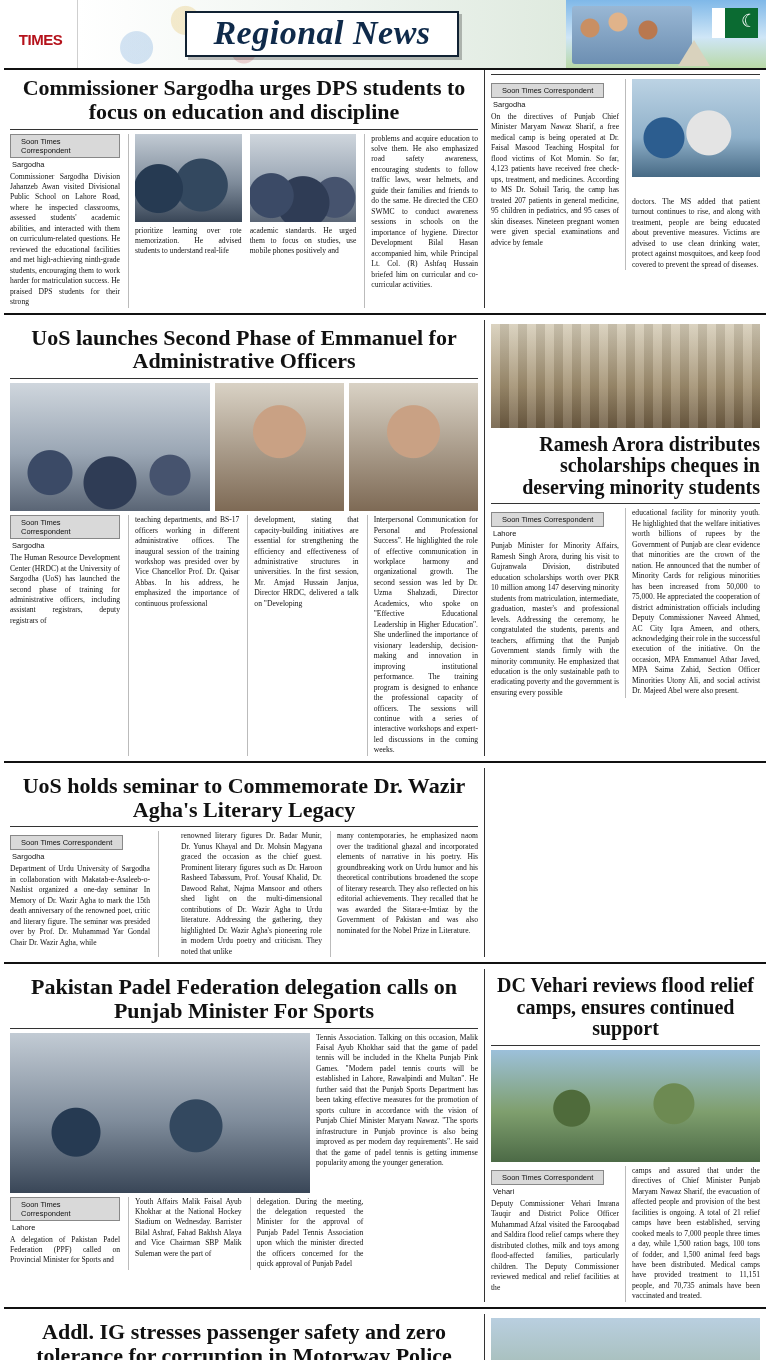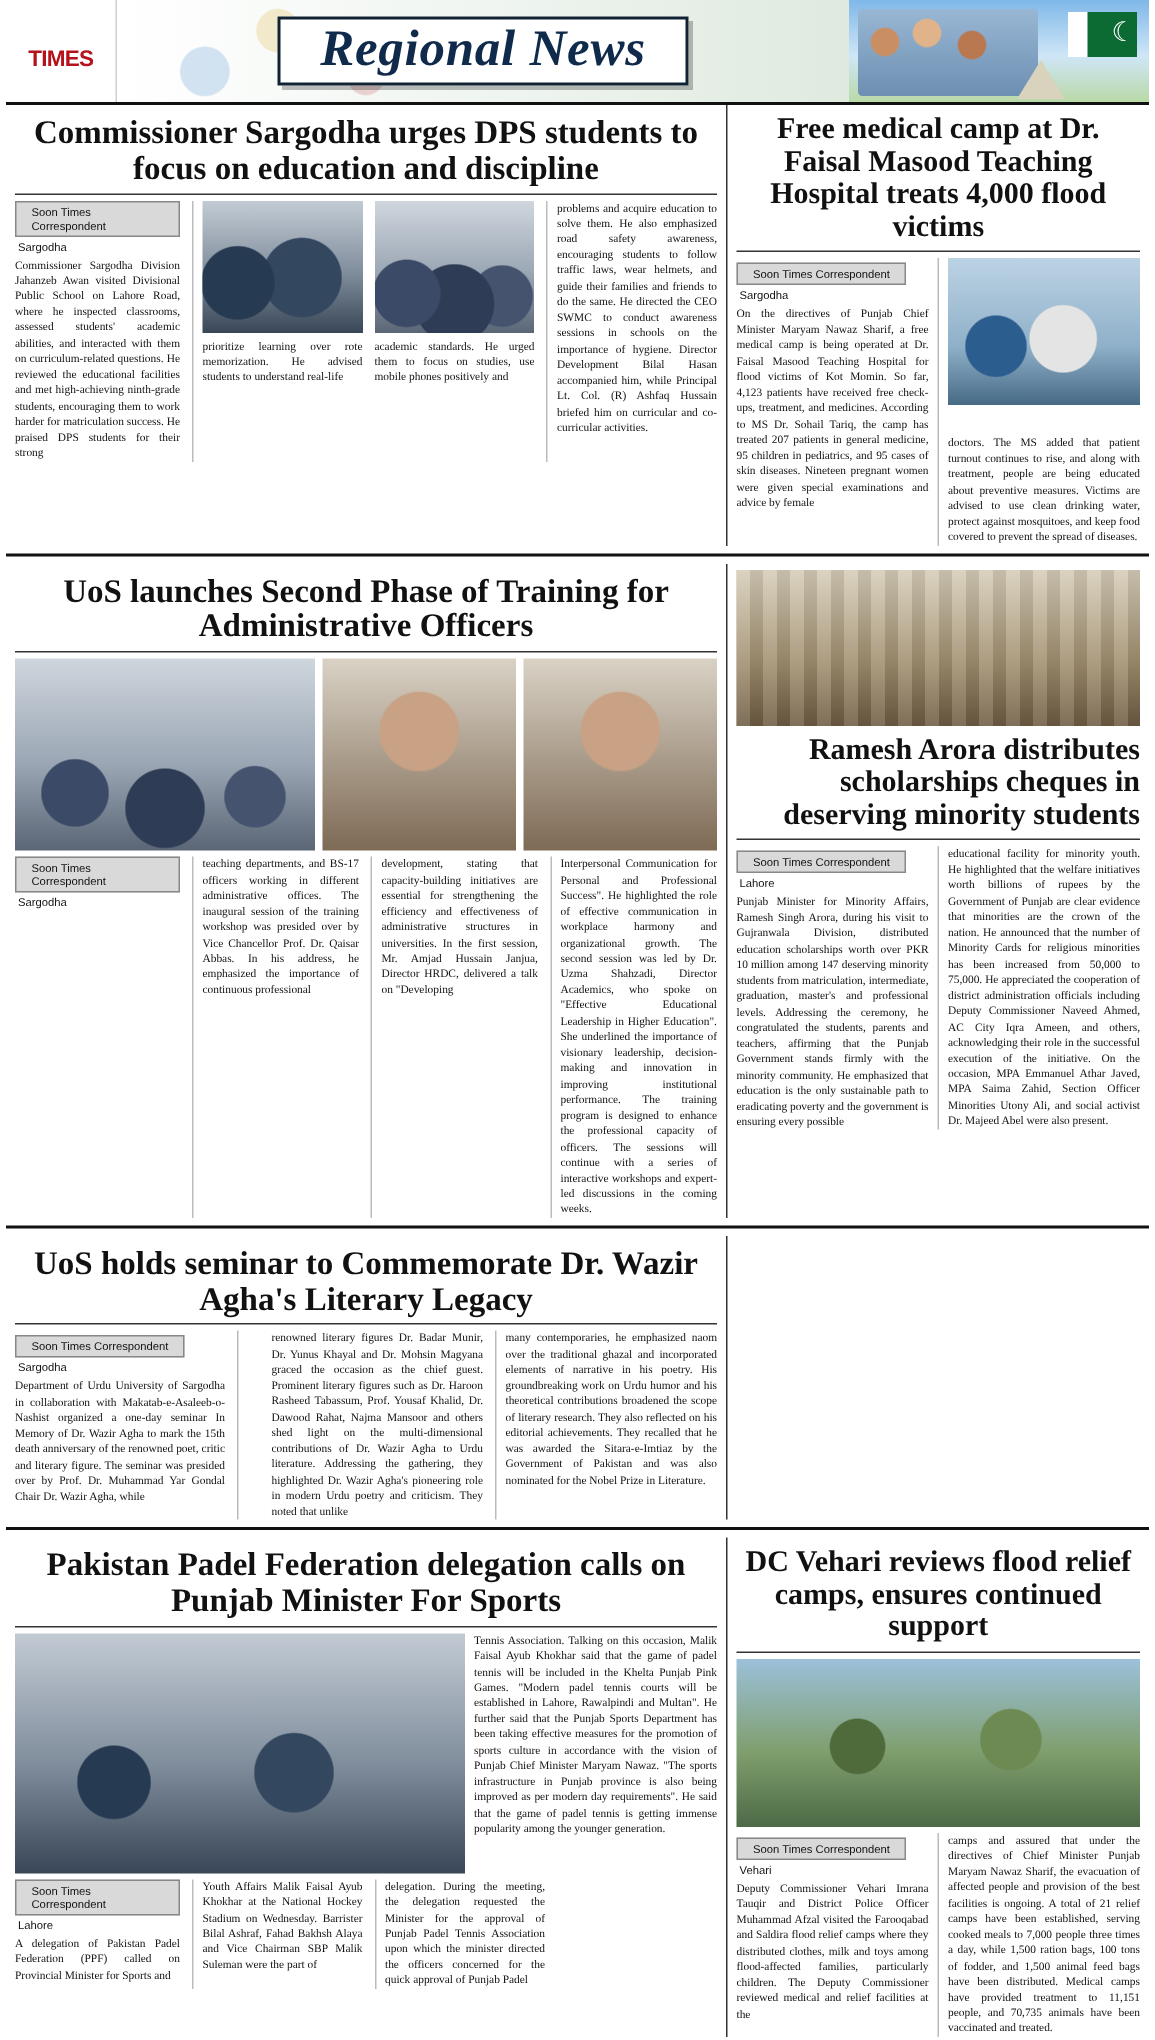--- a/index.html
+++ b/index.html
@@ -219,52 +219,52 @@
             <div class="body-txt" style="margin-top:4px;">academic standards. He urged them to focus on studies, use mobile phones positively and</div>
           </div>
           <div style="flex:1; border-left:1px solid #bbb; padding-left:6px;">
             <div class="body-txt">problems and acquire education to solve them. He also emphasized road safety awareness, encouraging students to follow traffic laws, wear helmets, and guide their families and friends to do the same. He directed the CEO SWMC to conduct awareness sessions in schools on the importance of hygiene. Director Development Bilal Hasan accompanied him, while Principal Lt. Col. (R) Ashfaq Hussain briefed him on curricular and co-curricular activities.</div>
           </div>
         </div>
       </div>
     </div>
 
     <div class="colR">
-      <div class="headline h-lg">Free medical camp at Dr. Faisal Masood Teaching Hospital treats 4,000 flood victims</div>
       <div class="sep"></div>
       <div style="display:flex; gap:6px;">
         <div style="flex:1;">
           <div class="byline">Soon Times Correspondent</div>
           <div class="byline-city">Sargodha</div>
           <div class="body-txt">On the directives of Punjab Chief Minister Maryam Nawaz Sharif, a free medical camp is being operated at Dr. Faisal Masood Teaching Hospital for flood victims of Kot Momin. So far, 4,123 patients have received free check-ups, treatment, and medicines. According to MS Dr. Sohail Tariq, the camp has treated 207 patients in general medicine, 95 children in pediatrics, and 95 cases of skin diseases. Nineteen pregnant women were given special examinations and advice by female</div>
         </div>
         <div style="flex:1; border-left:1px solid #bbb; padding-left:6px;">
           <div class="photo ph-medical" style="height:98px;"></div>
           <div class="body-txt" style="margin-top:20px;">doctors. The MS added that patient turnout continues to rise, and along with treatment, people are being educated about preventive measures. Victims are advised to use clean drinking water, protect against mosquitoes, and keep food covered to prevent the spread of diseases.</div>
         </div>
       </div>
     </div>
   </div>
 
   <div class="sep-thick"></div>
 
   <div class="row">
 
     <div class="colL">
-      <div class="headline h-xl">UoS launches Second Phase of Training for Administrative Officers</div>
+      <div class="headline h-xl">UoS launches Second Phase of Emmanuel for Administrative Officers</div>
       <div class="sep"></div>
       <div style="display:flex; gap:5px; margin-bottom:4px;">
         <div class="photo ph-class" style="height:128px; flex:1.55;"></div>
         <div class="photo ph-portrait" style="height:128px; flex:1;"></div>
         <div class="photo ph-portrait" style="height:128px; flex:1;"></div>
       </div>
       <div style="display:flex; gap:8px;">
         <div style="width:110px; flex:0 0 110px;">
           <div class="byline">Soon Times Correspondent</div>
           <div class="byline-city">Sargodha</div>
+          <div class="body-txt">The Human Resource Development Center (HRDC) at the University of Sargodha (UoS) has launched the second phase of training for administrative officers, including assistant registrars, deputy registrars of</div>
         </div>
         <div style="flex:1; border-left:1px solid #bbb; padding-left:6px;">
           <div class="body-txt">teaching departments, and BS-17 officers working in different administrative offices. The inaugural session of the training workshop was presided over by Vice Chancellor Prof. Dr. Qaisar Abbas. In his address, he emphasized the importance of continuous professional</div>
         </div>
         <div style="flex:1; border-left:1px solid #bbb; padding-left:6px;">
           <div class="body-txt">development, stating that capacity-building initiatives are essential for strengthening the efficiency and effectiveness of administrative structures in universities. In the first session, Mr. Amjad Hussain Janjua, Director HRDC, delivered a talk on "Developing</div>
         </div>
         <div style="flex:1; border-left:1px solid #bbb; padding-left:6px;">
           <div class="body-txt">Interpersonal Communication for Personal and Professional Success". He highlighted the role of effective communication in workplace harmony and organizational growth. The second session was led by Dr. Uzma Shahzadi, Director Academics, who spoke on "Effective Educational Leadership in Higher Education". She underlined the importance of visionary leadership, decision-making and innovation in improving institutional performance. The training program is designed to enhance the professional capacity of officers. The sessions will continue with a series of interactive workshops and expert-led discussions in the coming weeks.</div>
         </div>

